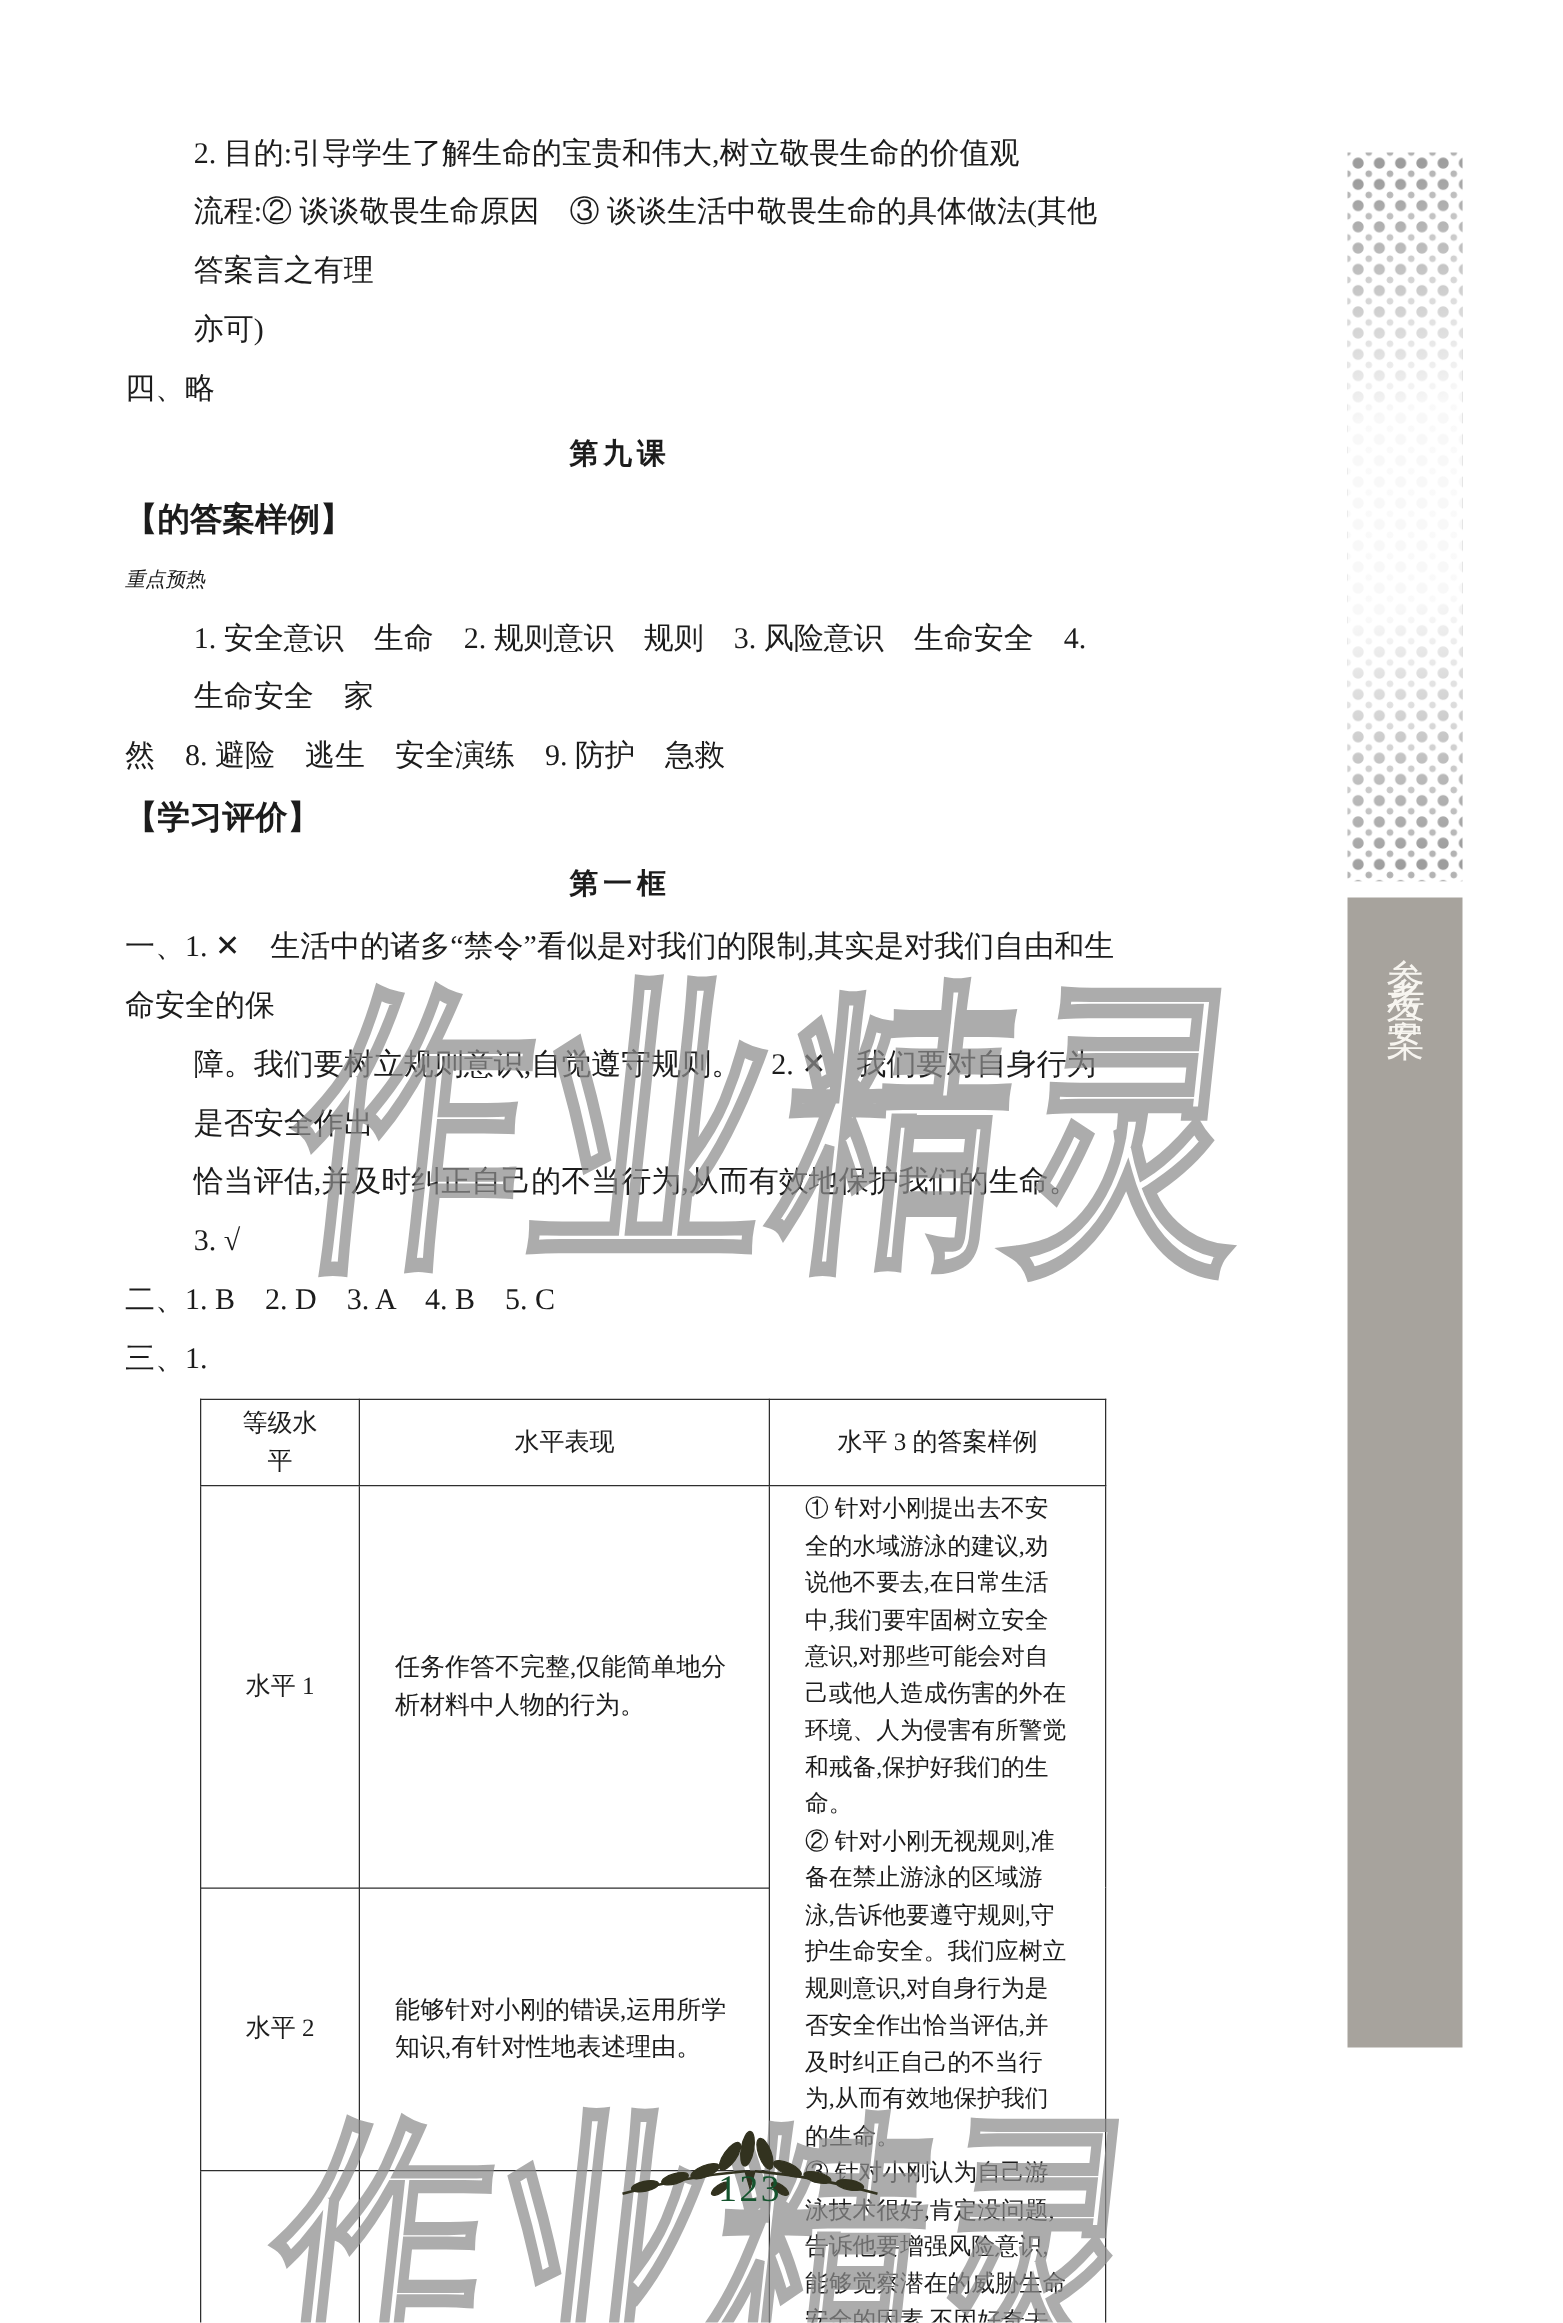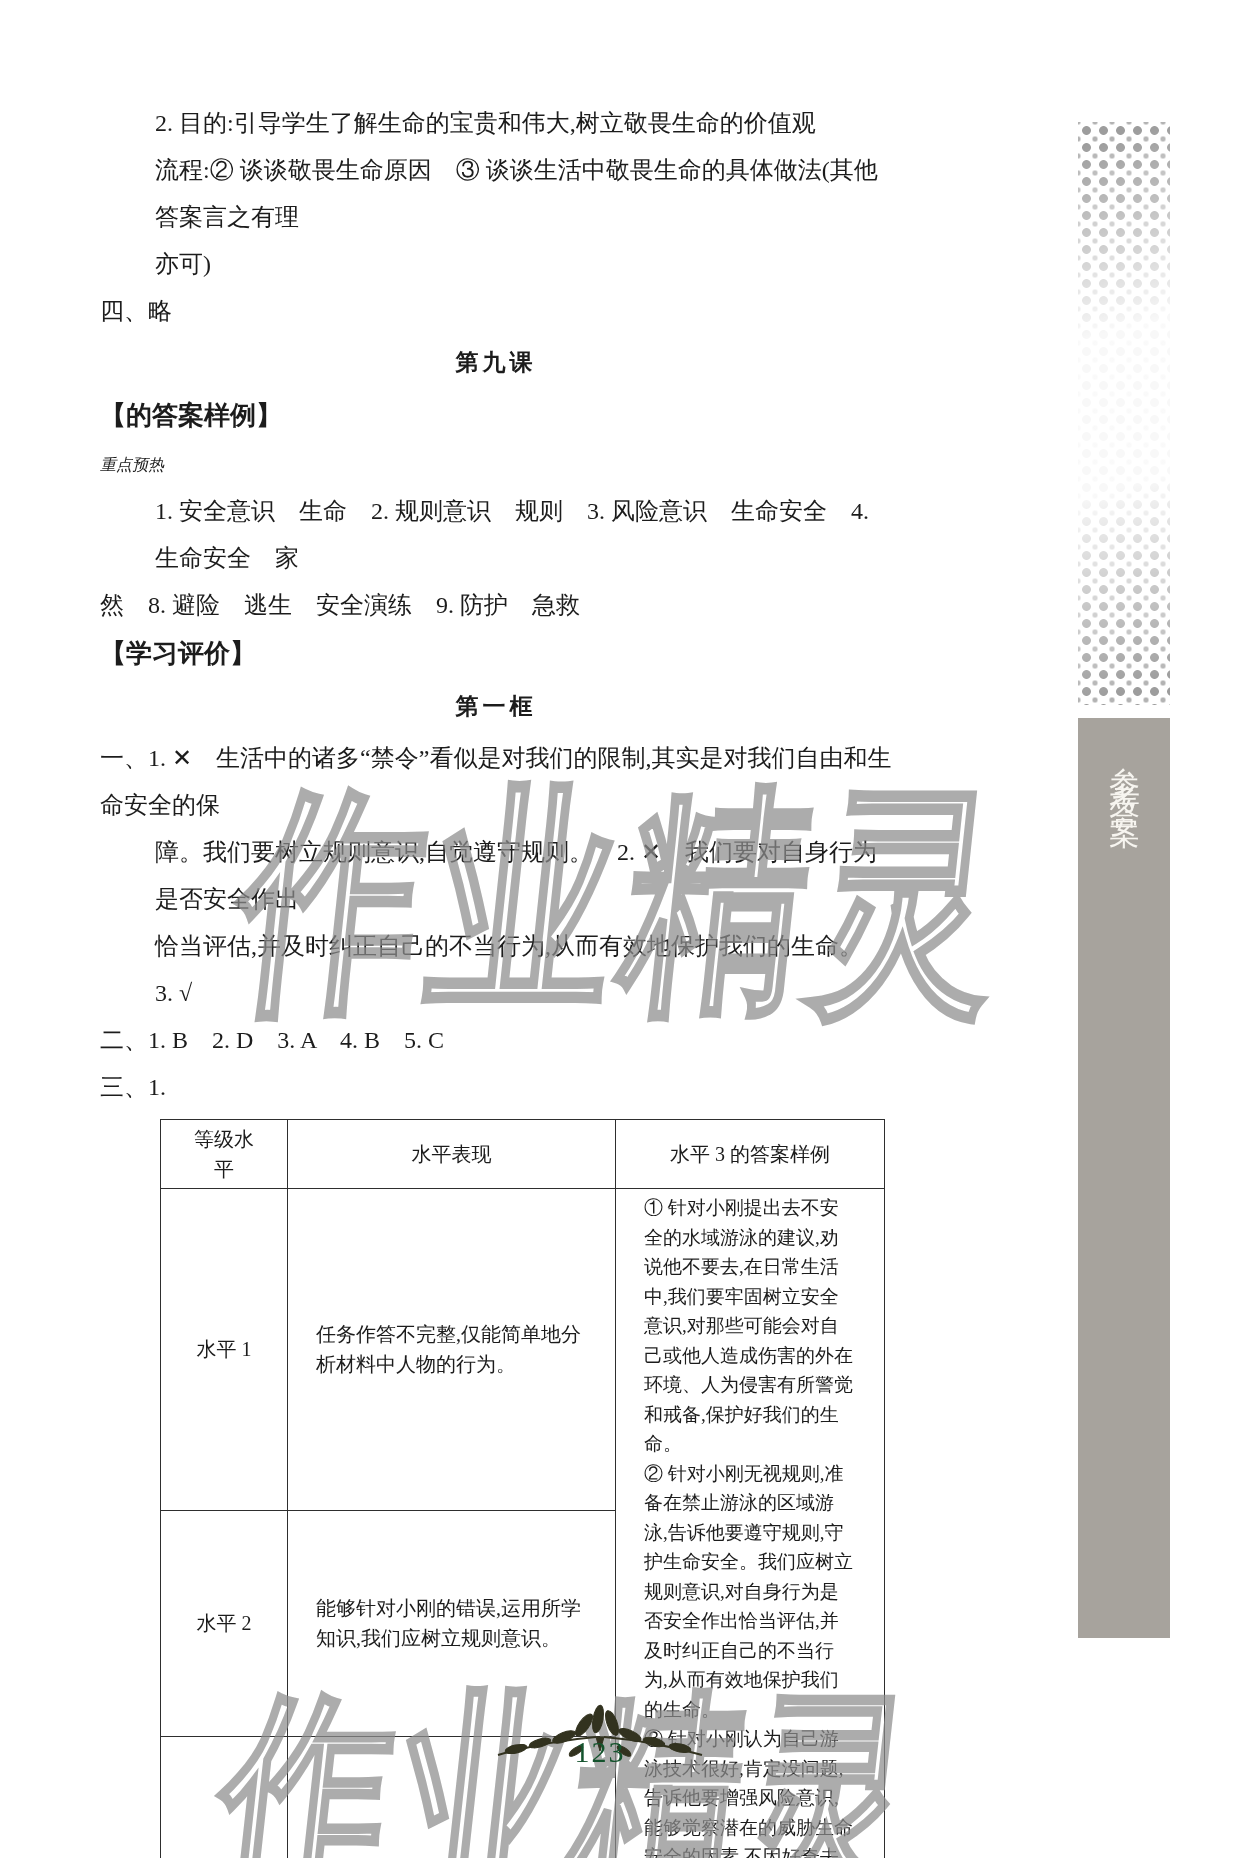--- a/index.html
+++ b/index.html
@@ -158,21 +158,21 @@
         <td class="cell-perf">任务作答不完整,仅能简单地分析材料中人物的行为。</td>
         <td class="cell-sample" rowspan="3">
           <p>① 针对小刚提出去不安全的水域游泳的建议,劝说他不要去,在日常生活中,我们要牢固树立安全意识,对那些可能会对自己或他人造成伤害的外在环境、人为侵害有所警觉和戒备,保护好我们的生命。</p>
           <p>② 针对小刚无视规则,准备在禁止游泳的区域游泳,告诉他要遵守规则,守护生命安全。我们应树立规则意识,对自身行为是否安全作出恰当评估,并及时纠正自己的不当行为,从而有效地保护我们的生命。</p>
           <p>③ 针对小刚认为自己游泳技术很好,肯定没问题,告诉他要增强风险意识,能够觉察潜在的威胁生命安全的因素,不因好奇去做一些危险的事情,也不盲目触碰一些危险的领域。</p>
           <p>④ 总之,安全与每个人息息相关,我们用心对待和做好事关安全的每一件事,既是对自己的生命安全负责,也是对家庭和社会负责。</p>
         </td>
       </tr>
       <tr class="row-2">
         <td class="cell-level">水平 2</td>
-        <td class="cell-perf">能够针对小刚的错误,运用所学知识,我们应树立规则意识。</td>
+        <td class="cell-perf">能够针对小刚的错误,运用所学知识,有针对性地表述理由。</td>
       </tr>
       <tr class="row-3">
         <td class="cell-level">水平 3</td>
         <td class="cell-perf">能够准确、完整地针对小刚的错误(4 处),运用所学知识,有针对性地表述理由,过程合理,逻辑性强。</td>
       </tr>
     </tbody>
   </table>
 
 </div>
 

